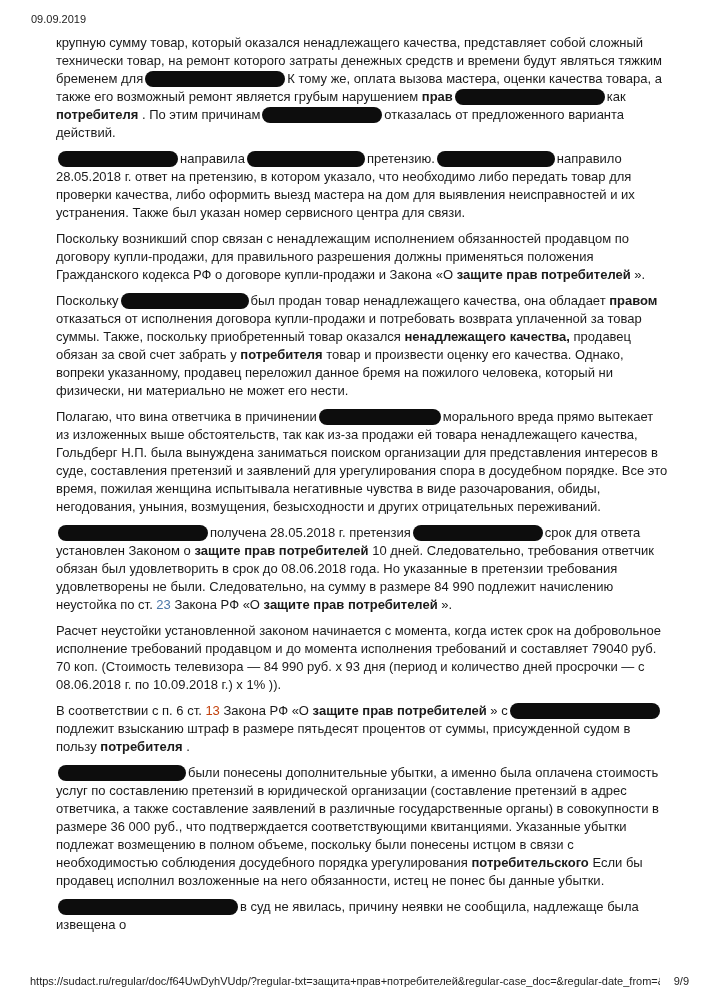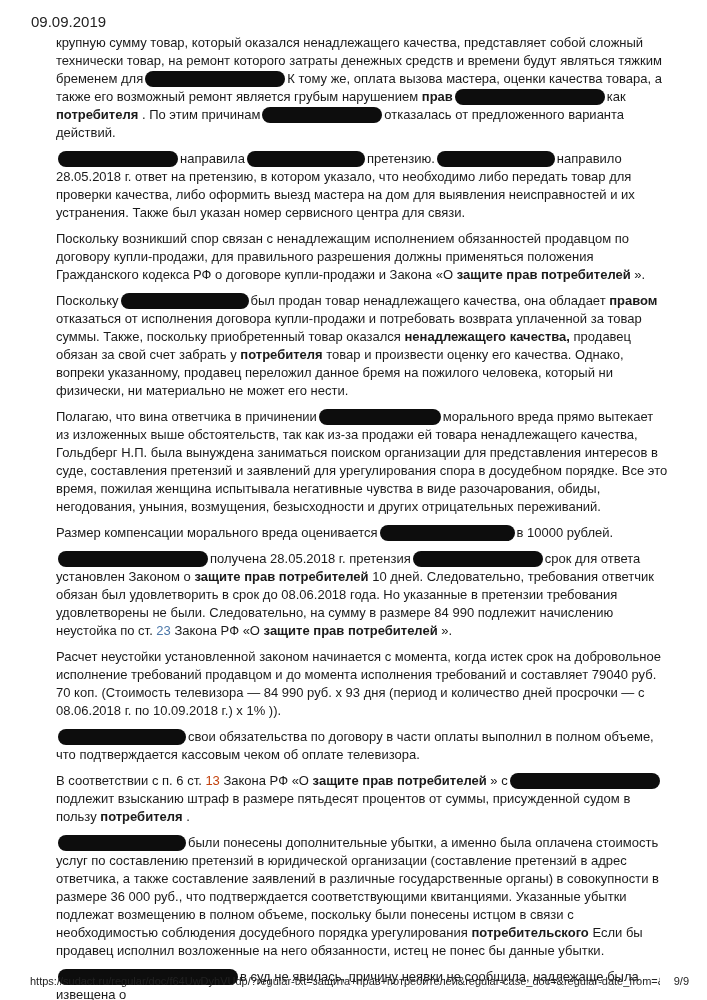--- a/index.html
+++ b/index.html
@@ -7,21 +7,21 @@
     position:relative;
     width:707px;height:1000px;
     background:#ffffff;
     overflow:hidden;
     font-family:"Liberation Sans","DejaVu Sans",sans-serif;
     color:#1a1a1a;
   }
   .print-header{
     position:absolute;top:13px;left:31px;right:18px;
     display:flex;align-items:baseline;
-    font-size:15px;color:#222;
+    font-size:11px;color:#222;
     white-space:nowrap;
   }
   .print-header .date{flex:0 0 72px;}
   .print-header .title{
     flex:1;overflow:hidden;text-overflow:clip;
     padding-left:26px;
   }
   .doc-body{
     position:absolute;top:34px;left:42px;width:626px;
     font-size:13px;line-height:18px;
@@ -56,24 +56,22 @@
   <div class="print-header">
     <span class="date">09.09.2019</span>
   </div>
 
   <div class="doc-body">
       <p>крупную сумму товар, который оказался ненадлежащего качества, представляет собой сложный технически товар, на ремонт которого затраты денежных средств и времени будут являться тяжким бременем для<span class="redact" style="width: 140px; background: rgb(13, 13, 13);"></span>К тому же, оплата вызова мастера, оценки качества товара, а также его возможный ремонт является грубым нарушением <b>прав</b><span class="redact" style="width: 150px; background: rgb(13, 13, 13);"></span>как <b>потребителя</b> . По этим причинам<span class="redact" style="width: 120px; background: rgb(13, 13, 13);"></span>отказалась от предложенного варианта действий.</p>
       <p><span class="redact" style="width: 120px; background: rgb(13, 13, 13);"></span>направила<span class="redact" style="width: 118px; background: rgb(13, 13, 13);"></span>претензию.<span class="redact" style="width: 118px; background: rgb(13, 13, 13);"></span>направило 28.05.2018 г. ответ на претензию, в котором указало, что необходимо либо передать товар для проверки качества, либо оформить выезд мастера на дом для выявления неисправностей и их устранения. Также был указан номер сервисного центра для связи.</p>
       <p>Поскольку возникший спор связан с ненадлежащим исполнением обязанностей продавцом по договору купли-продажи, для правильного разрешения должны применяться положения Гражданского кодекса РФ о договоре купли-продажи и Закона «О <b>защите прав потребителей</b> ».</p>
       <p>Поскольку<span class="redact" style="width: 128px; background: rgb(13, 13, 13);"></span>был продан товар ненадлежащего качества, она обладает <b>правом</b> отказаться от исполнения договора купли-продажи и потребовать возврата уплаченной за товар суммы. Также, поскольку приобретенный товар оказался <b>ненадлежащего качества,</b> продавец обязан за свой счет забрать у <b>потребителя</b> товар и произвести оценку его качества. Однако, вопреки указанному, продавец переложил данное бремя на пожилого человека, который ни физически, ни материально не может его нести.</p>
       <p>Полагаю, что вина ответчика в причинении<span class="redact" style="width: 122px; background: rgb(13, 13, 13);"></span>морального вреда прямо вытекает из изложенных выше обстоятельств, так как из-за продажи ей товара ненадлежащего качества, Гольдберг Н.П. была вынуждена заниматься поиском организации для представления интересов в суде, составления претензий и заявлений для урегулирования спора в досудебном порядке. Все это время, пожилая женщина испытывала негативные чувства в виде разочарования, обиды, негодования, уныния, возмущения, безысходности и других отрицательных переживаний.</p>
-      <p>Размер компенсации морального вреда оценивается<span class="redact" style="width: 135px; background: rgb(13, 13, 13);"></span>в 10000 рублей.</p>
       <p><span class="redact" style="width: 150px; background: rgb(13, 13, 13);"></span>получена 28.05.2018 г. претензия<span class="redact" style="width: 130px; background: rgb(13, 13, 13);"></span>срок для ответа установлен Законом о <b>защите прав потребителей</b> 10 дней. Следовательно, требования ответчик обязан был удовлетворить в срок до 08.06.2018 года. Но указанные в претензии требования удовлетворены не были. Следовательно, на сумму в размере 84 990 подлежит начислению неустойка по ст. <a class="doc-link" style="color: rgb(74, 118, 168);">23</a> Закона РФ «О <b>защите прав потребителей</b> ».</p>
       <p>Расчет неустойки установленной законом начинается с момента, когда истек срок на добровольное исполнение требований продавцом и до момента исполнения требований и составляет 79040 руб. 70 коп. (Стоимость телевизора — 84 990 руб. х 93 дня (период и количество дней просрочки — с 08.06.2018 г. по 10.09.2018 г.) х 1% )).</p>
-      <p><span class="redact" style="width: 128px; background: rgb(13, 13, 13);"></span>свои обязательства по договору в части оплаты выполнил в полном объеме, что подтверждается кассовым чеком об оплате телевизора.</p>
       <p>В соответствии с п. 6 ст. <a class="doc-link" style="color: #c2410c;">13</a> Закона РФ «О <b>защите прав потребителей</b> » с<span class="redact" style="width: 150px; background: rgb(13, 13, 13);"></span>подлежит взысканию штраф в размере пятьдесят процентов от суммы, присужденной судом в пользу <b>потребителя</b> .</p>
       <p><span class="redact" style="width: 128px; background: rgb(13, 13, 13);"></span>были понесены дополнительные убытки, а именно была оплачена стоимость услуг по составлению претензий в юридической организации (составление претензий в адрес ответчика, а также составление заявлений в различные государственные органы) в совокупности в размере 36 000 руб., что подтверждается соответствующими квитанциями. Указанные убытки подлежат возмещению в полном объеме, поскольку были понесены истцом в связи с необходимостью соблюдения досудебного порядка урегулирования <b>потребительского</b> Если бы продавец исполнил возложенные на него обязанности, истец не понес бы данные убытки.</p>
       <p><span class="redact" style="width: 180px; background: rgb(13, 13, 13);"></span>в суд не явилась, причину неявки не сообщила, надлежаще была извещена о</p>
     </div>
 
   <div class="print-footer">
     <span class="url">https://sudact.ru/regular/doc/f64UwDyhVUdp/?regular-txt=защита+прав+потребителей&amp;regular-case_doc=&amp;regular-date_from=&amp;regular-date_t…</span>
     <span class="pageno">9/9</span>
   </div>
 

